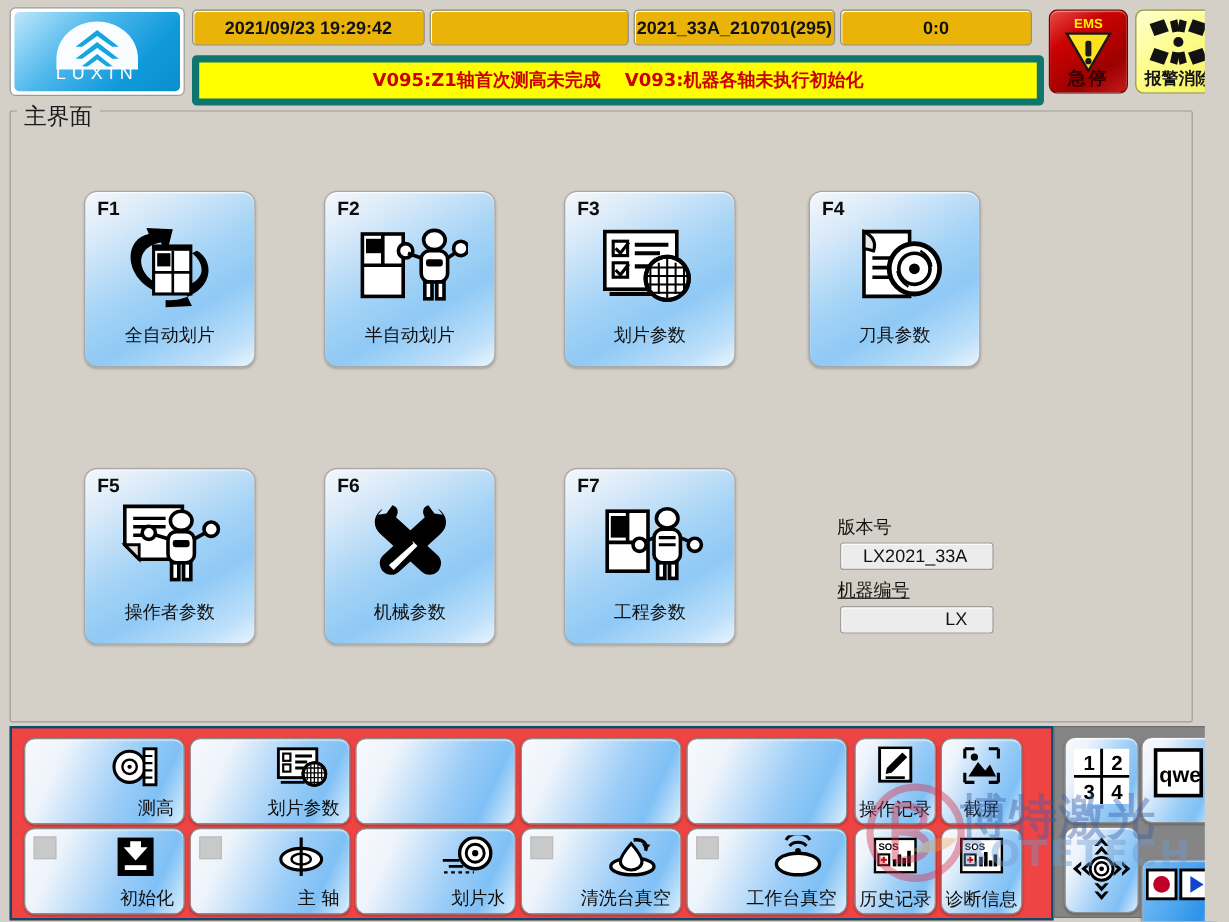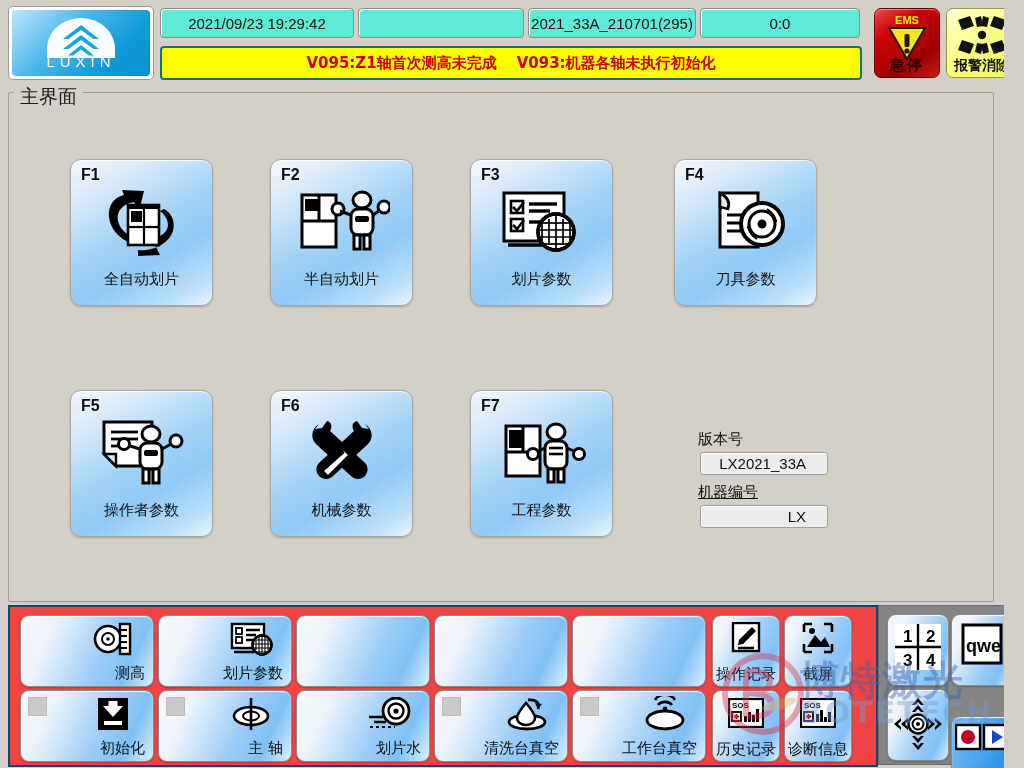--- a/index.html
+++ b/index.html
@@ -25,35 +25,35 @@
     background:linear-gradient(135deg,#bfe6fb 0%,#4fb8ec 38%,#109ada 72%,#0a8fd0 100%);
   }
   .logo-mark{position:absolute;left:50%;top:6px;transform:translateX(-50%);}
   .logo-text{
     position:absolute;left:0;right:0;bottom:6px;text-align:center;
     color:#ffffff;font-size:15px;letter-spacing:5px;font-family:"Liberation Sans",sans-serif;
   }
 
   .fld{
     position:absolute;height:28px;border:1px solid #8e8e8e;border-radius:4px;
-    background:#5eead4;
+    background:#eab308;
     box-shadow:inset 1px 1px 0 #fff;
     display:flex;align-items:center;justify-content:center;
-    font-size:15px;font-weight:normal;color:#111;
+    font-size:15px;font-weight:bold;color:#111;
     font-family:"Liberation Sans",sans-serif;
     white-space:nowrap;overflow:hidden;
   }
   #f-datetime{left:160px;top:8px;width:192px;}
   #f-blank1  {left:358px;top:8px;width:164px;}
   #f-recipe  {left:528px;top:8px;width:166px;}
   #f-timer   {left:700px;top:8px;width:158px;}
 
   .alarm-bar{
     position:absolute;left:160px;top:46px;width:698px;height:30px;
-    background:#ffff00;border:2px solid #0f766e;border-radius:4px;
+    background:#ffff00;border:6px solid #0f766e;border-radius:4px;
     display:flex;align-items:center;justify-content:center;
     color:#cc0000;font-size:15px;font-weight:bold;
     font-family:"DejaVu Sans","Liberation Sans",sans-serif;
     white-space:nowrap;
   }
   .alarm-bar .gap{display:inline-block;width:20px;}
 
   .ems-btn{
     position:absolute;left:874px;top:8px;width:64px;height:68px;
     border:1px solid #7a0000;border-radius:7px;

